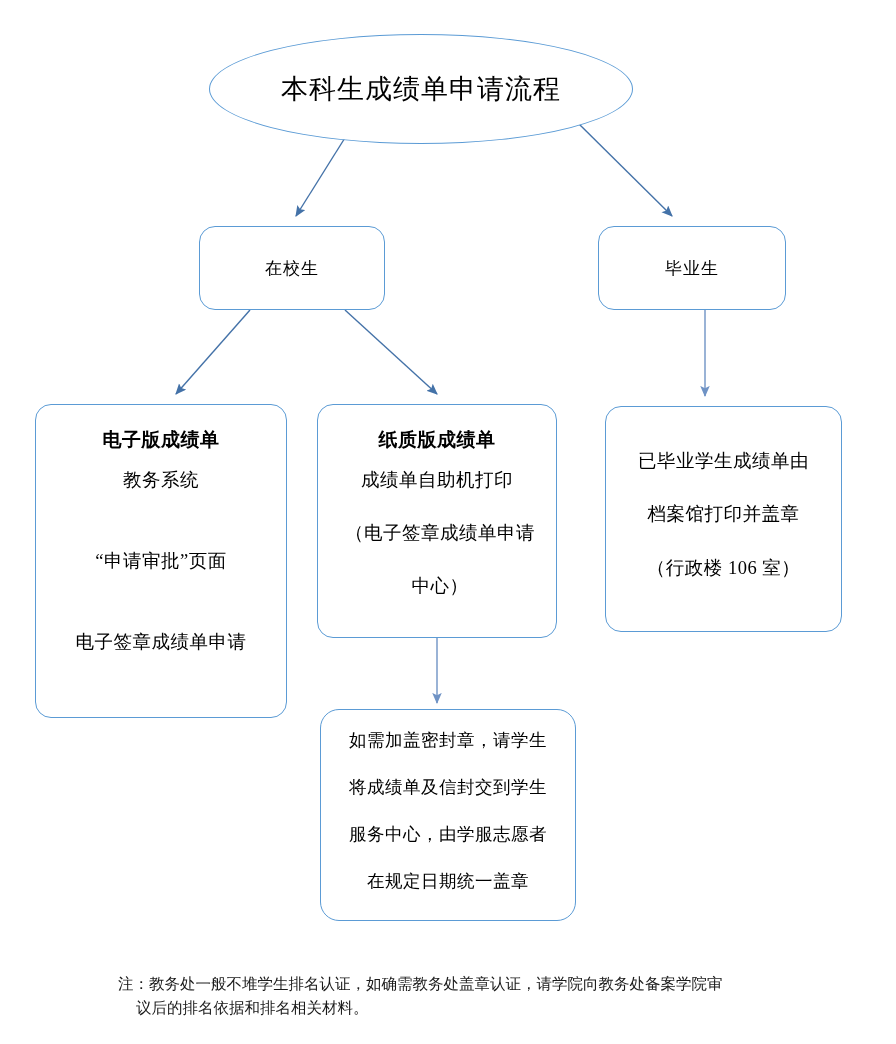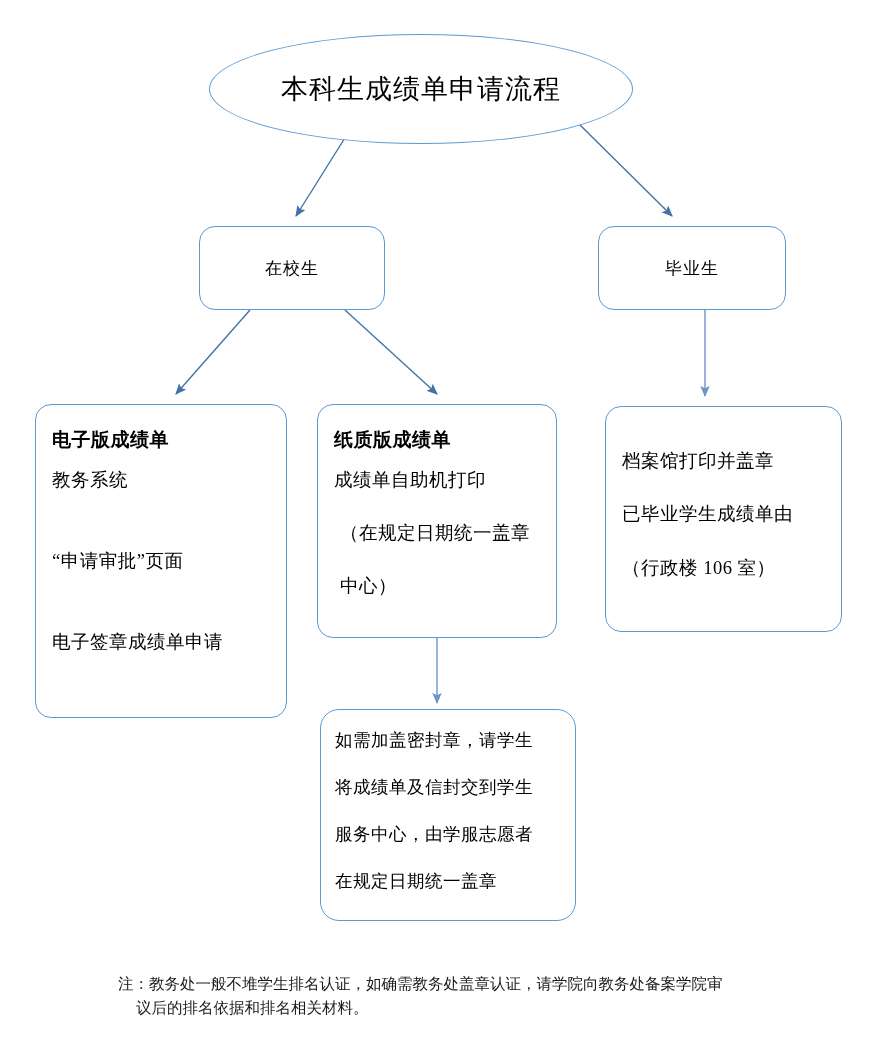--- a/index.html
+++ b/index.html
@@ -53,21 +53,21 @@
     font-size: 27px;
     letter-spacing: 1px;
     white-space: nowrap;
   }
   .node-label {
     font-size: 17px;
     letter-spacing: 1px;
     white-space: nowrap;
   }
   .card {
-    align-items: flex-start;
+    align-items: center;
     justify-content: flex-start;
     padding: 22px 16px 18px 16px;
   }
   .card-title {
     font-weight: bold;
     font-size: 19px;
     text-align: center;
     margin-bottom: 16px;
     letter-spacing: 0.5px;
   }
@@ -156,27 +156,27 @@
   <div class="node rounded card" style="left:35px; top:404px; width:252px; height:314px;">
     <div class="card-title">电子版成绩单</div>
     <div class="card-line" style="margin-bottom:58px;">教务系统</div>
     <div class="card-line" style="margin-bottom:58px;">“申请审批”页面</div>
     <div class="card-line">电子签章成绩单申请</div>
   </div>
 
   <div class="node rounded card" style="left:317px; top:404px; width:240px; height:234px;">
     <div class="card-title">纸质版成绩单</div>
     <div class="card-line spaced">成绩单自助机打印</div>
-    <div class="card-line left spaced">（在规定日期统一盖章</div>
+    <div class="card-line left spaced">（电子签章成绩单申请</div>
     <div class="card-line left">中心）</div>
   </div>
 
   <div class="node rounded card" style="left:605px; top:406px; width:237px; height:226px; justify-content:center; padding-top:10px;">
+    <div class="card-line spaced">已毕业学生成绩单由</div>
     <div class="card-line spaced">档案馆打印并盖章</div>
-    <div class="card-line spaced">已毕业学生成绩单由</div>
     <div class="card-line">（行政楼 106 室）</div>
   </div>
 
   <div class="node rounded card" style="left:320px; top:709px; width:256px; height:212px; justify-content:center; padding:26px 14px;border-radius:19px;">
     <div class="para-line">如需加盖密封章，请学生</div>
     <div class="para-line">将成绩单及信封交到学生</div>
     <div class="para-line">服务中心，由学服志愿者</div>
     <div class="para-line">在规定日期统一盖章</div>
   </div>
 

